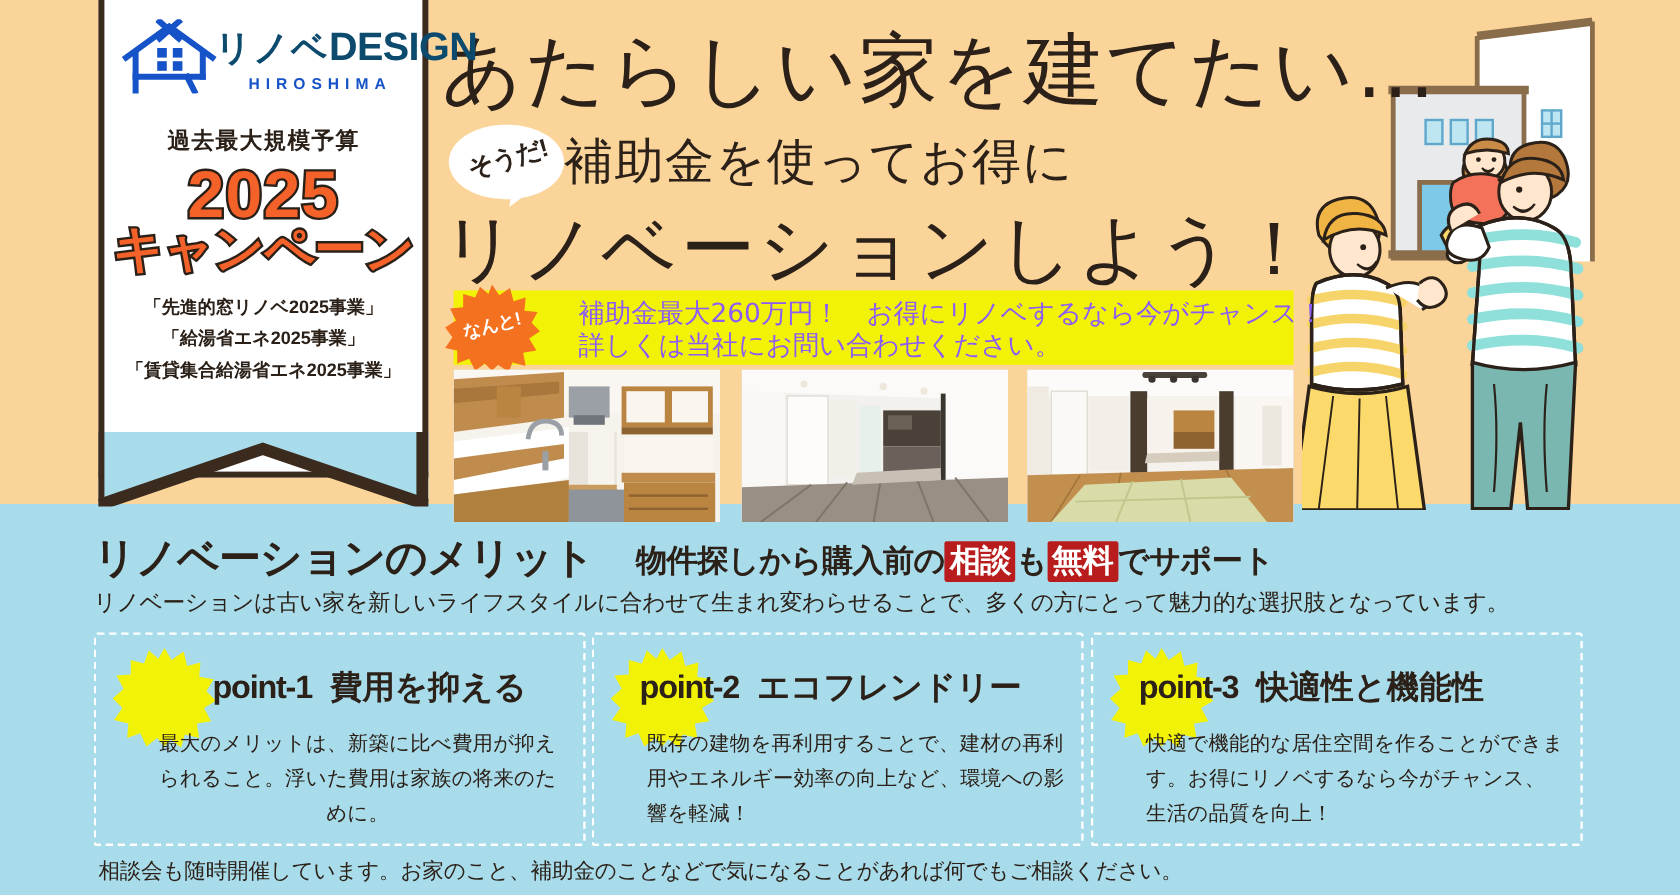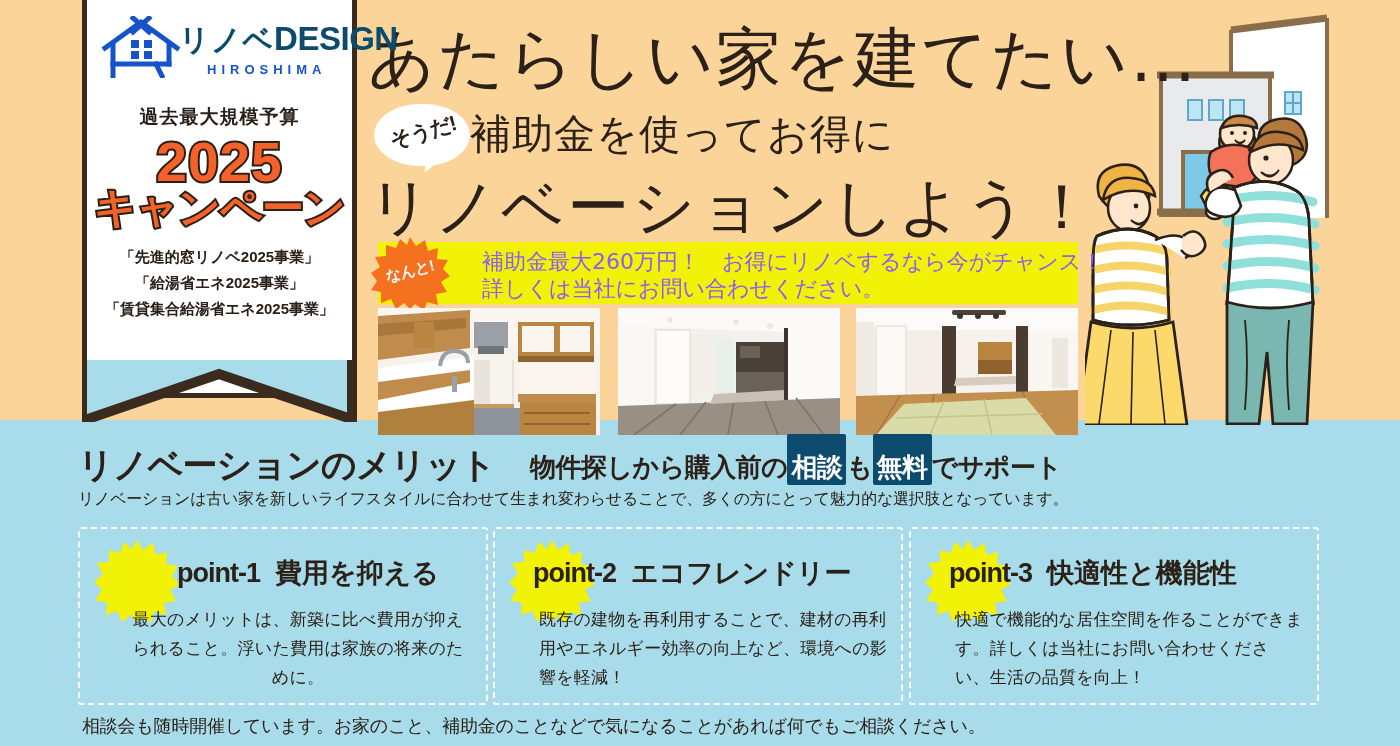--- a/index.html
+++ b/index.html
@@ -135,25 +135,25 @@
     position:absolute; left:78px; top:442px; z-index:5;
     font-size:35px; font-weight:bold; color:#2B2119; letter-spacing:-1px;
     white-space:nowrap;
   }
   .merit-sub {
     position:absolute; left:530px; top:450px; z-index:5;
     font-size:26px; font-weight:bold; color:#2B2119; white-space:nowrap;
     letter-spacing:-0.5px;
   }
   .hl {
-    background:#0c4a6e; color:#fff; padding:18px 4px 3px 4px; border-radius:2px;
+    background:#b91c1c; color:#fff; padding:1px 4px 3px 4px; border-radius:2px;
   }
   .merit-lead {
     position:absolute; left:78px; top:489px; z-index:5;
-    font-size:16px; color:#2B2119; white-space:nowrap; letter-spacing:-0.3px;
+    font-size:19px; color:#2B2119; white-space:nowrap; letter-spacing:-0.3px;
   }
 
   .cards { position:absolute; left:78px; top:527px; z-index:5; }
   .card {
     position:absolute; top:0; width:410px; height:178px;
     border:2px dashed #FFFFFF; border-radius:3px;
   }
   .card:nth-child(1){ left:0;text-align:center; }
   .card:nth-child(2){ left:415px; }
   .card:nth-child(3){ left:831px; }
@@ -470,20 +470,20 @@
       <div class="card-body">既存の建物を再利用することで、建材の再利用やエネルギー効率の向上など、環境への影響を軽減！</div>
     </div>
 
     <div class="card">
       <div class="card-burst">
         <svg viewBox="0 0 86 84" width="86" height="84">
           <polygon fill="#F2F207" points="43,1 49,11 59,4 62,16 73,13 72,25 84,27 78,37 86,45 76,51 82,62 70,64 72,76 60,73 57,84 48,77 43,83 37,76 28,83 23,72 12,76 13,64 1,61 8,51 0,43 9,35 3,24 15,23 15,11 26,14 30,3 38,10"></polygon>
         </svg>
       </div>
       <div class="card-title"><span class="pt">point-3</span>&nbsp;&nbsp;<span>快適性と機能性</span></div>
-      <div class="card-body">快適で機能的な居住空間を作ることができます。詳しくは当社にお問い合わせください、生活の品質を向上！</div>
+      <div class="card-body">快適で機能的な居住空間を作ることができます。お得にリノベするなら今がチャンス、生活の品質を向上！</div>
     </div>
 
   </div>
 
   <div class="footnote">相談会も随時開催しています。お家のこと、補助金のことなどで気になることがあれば何でもご相談ください。</div>
 
 </div>
 
 </body></html>

